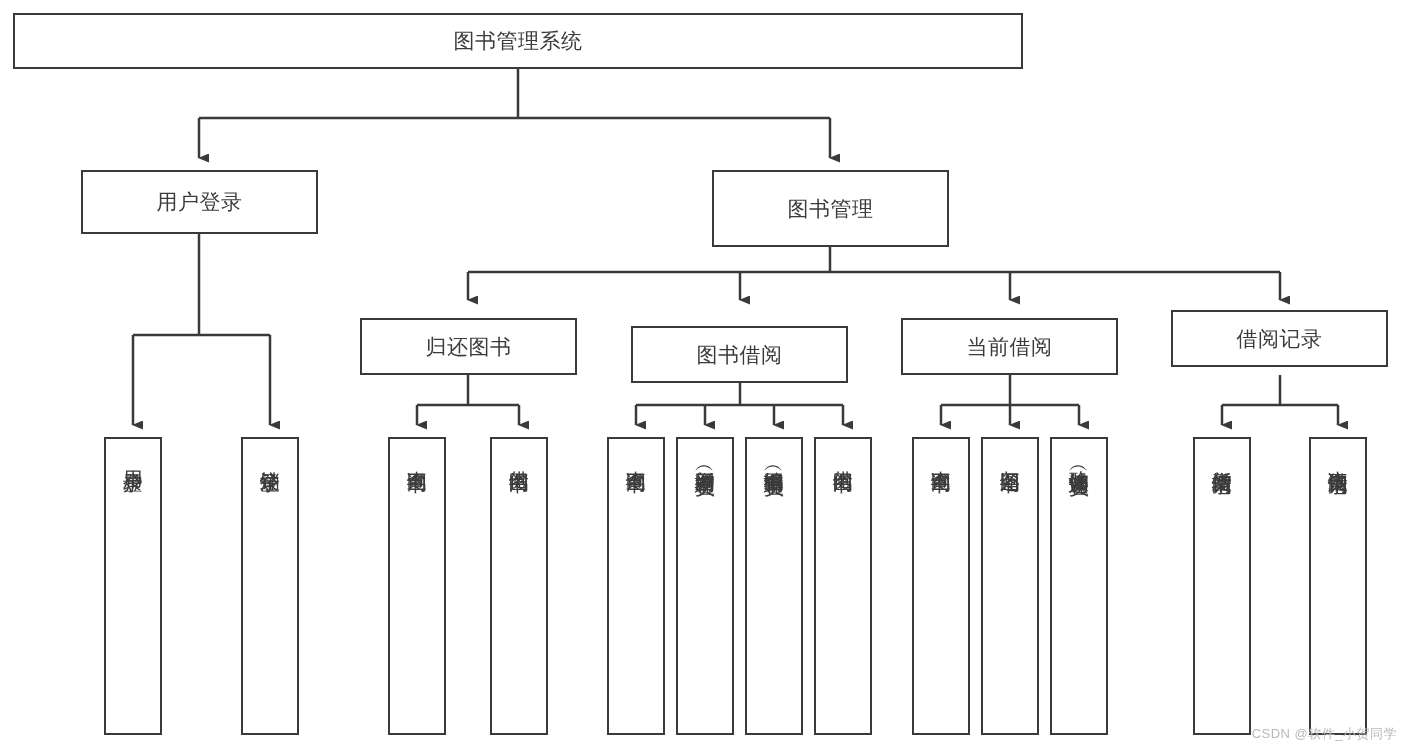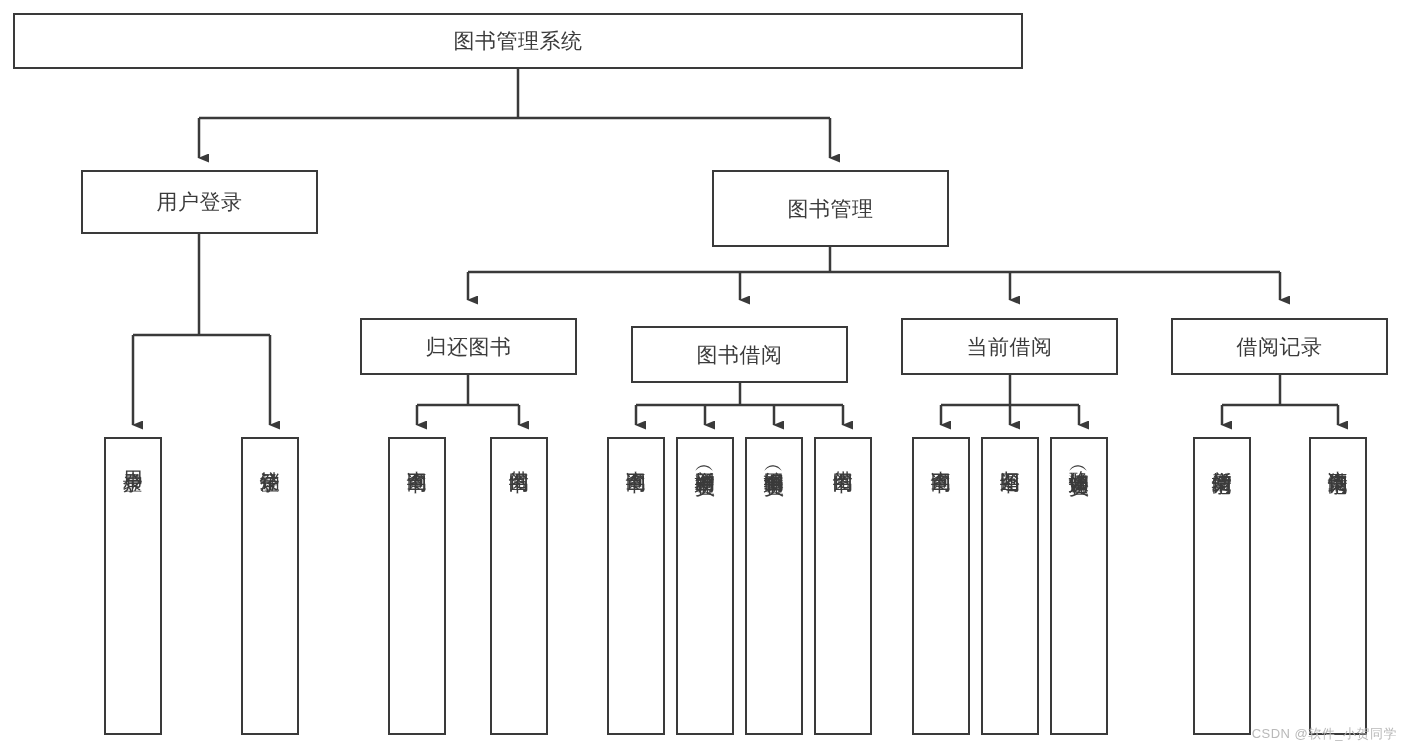--- a/index.html
+++ b/index.html
@@ -137,21 +137,21 @@
   </div>
 
   <div class="node" style="left:631px; top:318px; width:217px; height:57px;margin-top:8px;">
     <span class="node-label">图书借阅</span>
   </div>
 
   <div class="node" style="left:901px; top:318px; width:217px; height:57px;">
     <span class="node-label">当前借阅</span>
   </div>
 
-  <div class="node" style="left:1171px; top:318px; width:217px; height:57px;">
+  <div class="node" style="left:1171px; top:310px; width:217px; height:57px;">
     <span class="node-label">借阅记录</span>
   </div>
 
   <div class="node leaf" style="left:104px; top:437px; width:58px; height:298px;">
     <span class="node-label">用户登录</span>
   </div>
   <div class="node leaf" style="left:241px; top:437px; width:58px; height:298px;">
     <span class="node-label">注销登录</span>
   </div>
 

